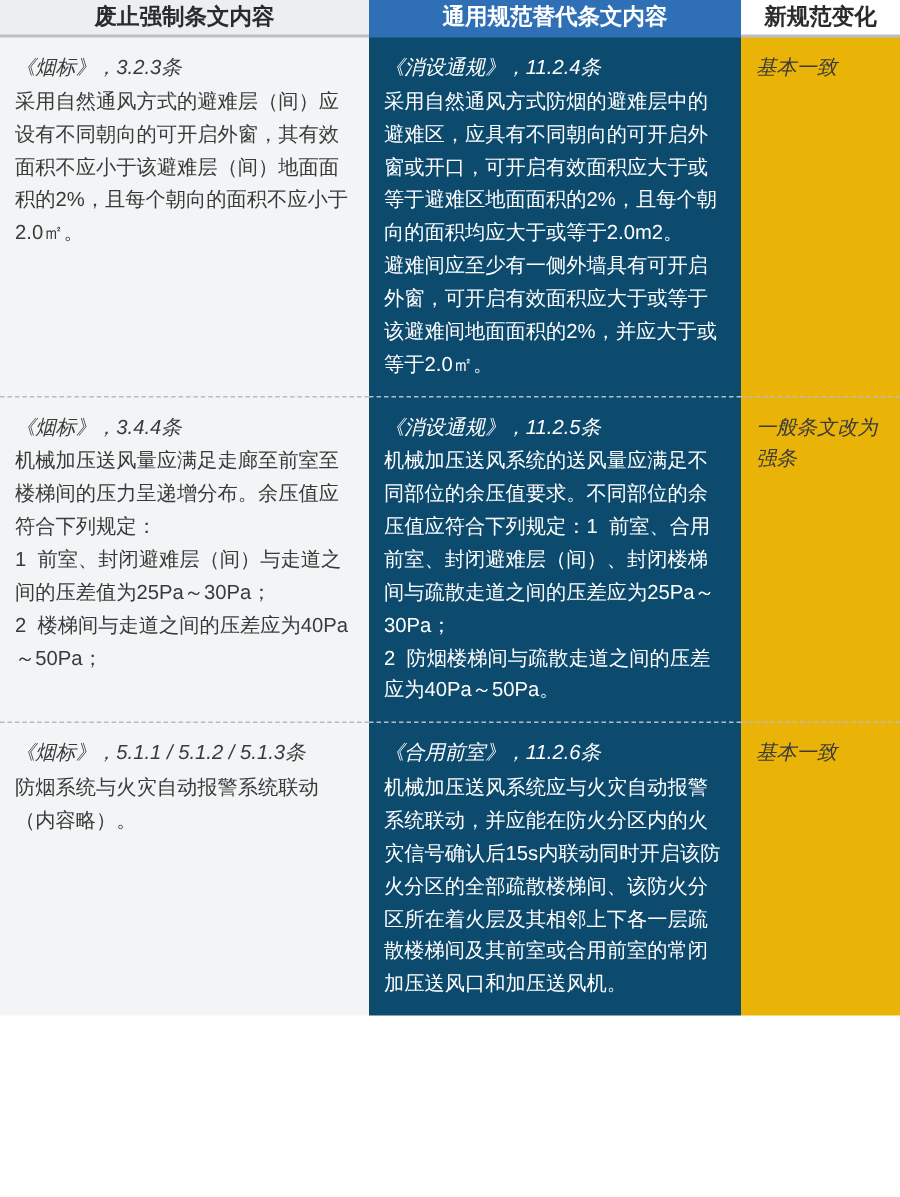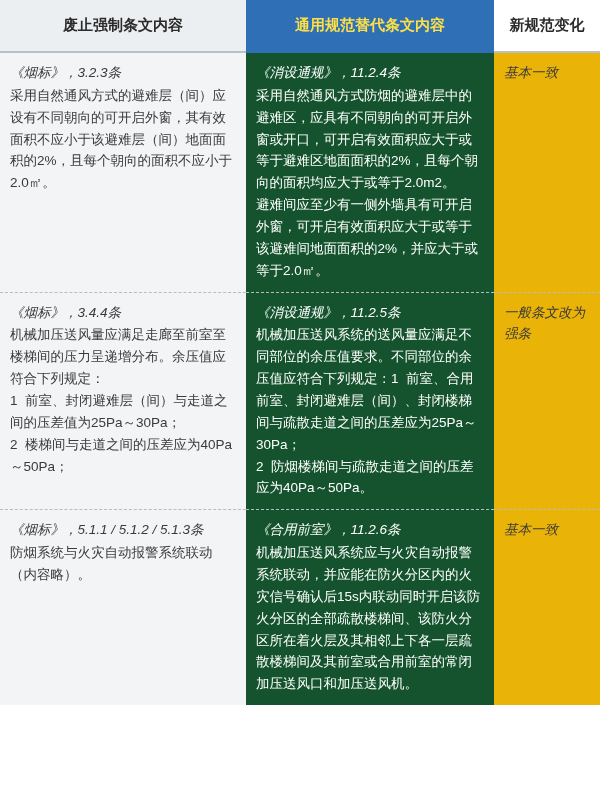--- a/index.html
+++ b/index.html
@@ -29,32 +29,32 @@
   table.cmp col.c1 { width: 246px; }
   table.cmp col.c2 { width: 248px; }
   table.cmp col.c3 { width: 106px; }
 
   
   .hd {
     vertical-align: middle;
     text-align: center;
     font-weight: bold;
     font-size: 15px;
-    padding: 16px 6px;
+    padding: 2px 6px;
     box-sizing: border-box;
     font-family: Liberation Serif, serif;
   }
   .hd-old {
     background: #eceff1;
     color: #2b2b2b;
     border-bottom: 2px solid #b9c0c6;
   }
   .hd-new {
     background: #2f6fb5;
-    color: #fde047;
+    color: #ffffff;
     border-bottom: 2px solid #2f6fb5;
   }
   .hd-chg {
     background: #ffffff;
     color: #2b2b2b;
     border-bottom: 2px solid #b9c0c6;
   }
 
   
   td.cell {
@@ -63,21 +63,21 @@
     line-height: 1.62;
     padding: 9px 10px 10px 10px;
     box-sizing: border-box;
     border-bottom: 1px dashed #b6bcc2;
   }
   td.old {
     background: #f2f4f5;
     color: #3a3a3a;
   }
   td.new {
-    background: #14532d;
+    background: #0c4a6e;
     color: #ffffff;
   }
   td.chg {
     background: #eab308;
     color: #3a3a3a;
     font-size: 13.5px;
     font-style: italic;
   }
   tr.last td.cell { border-bottom: none; }
 

